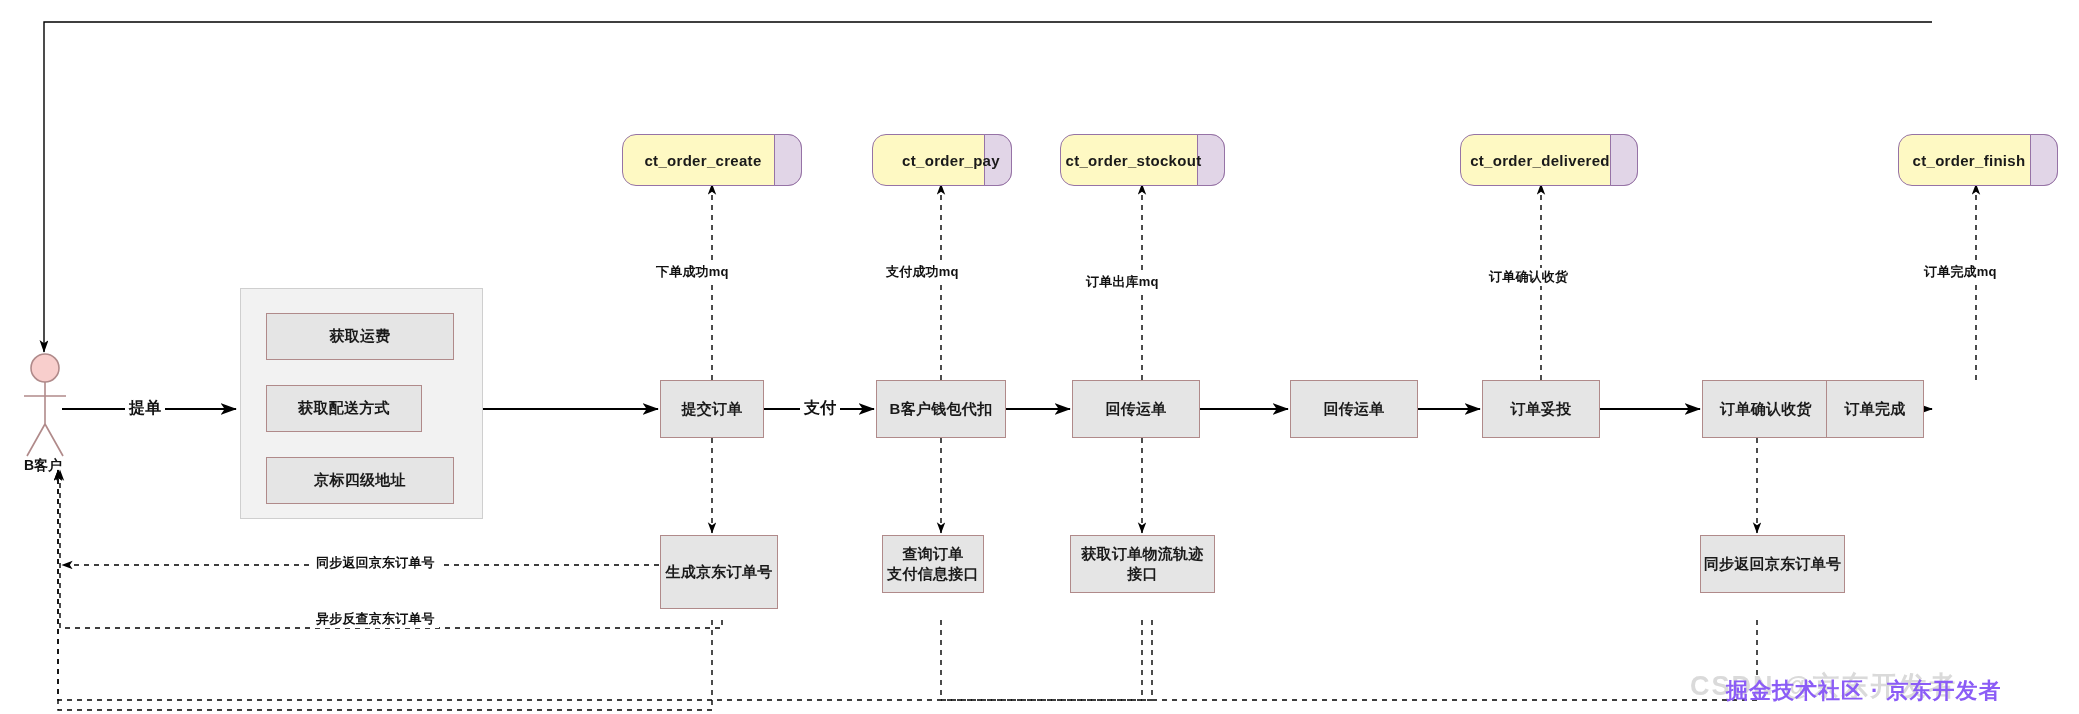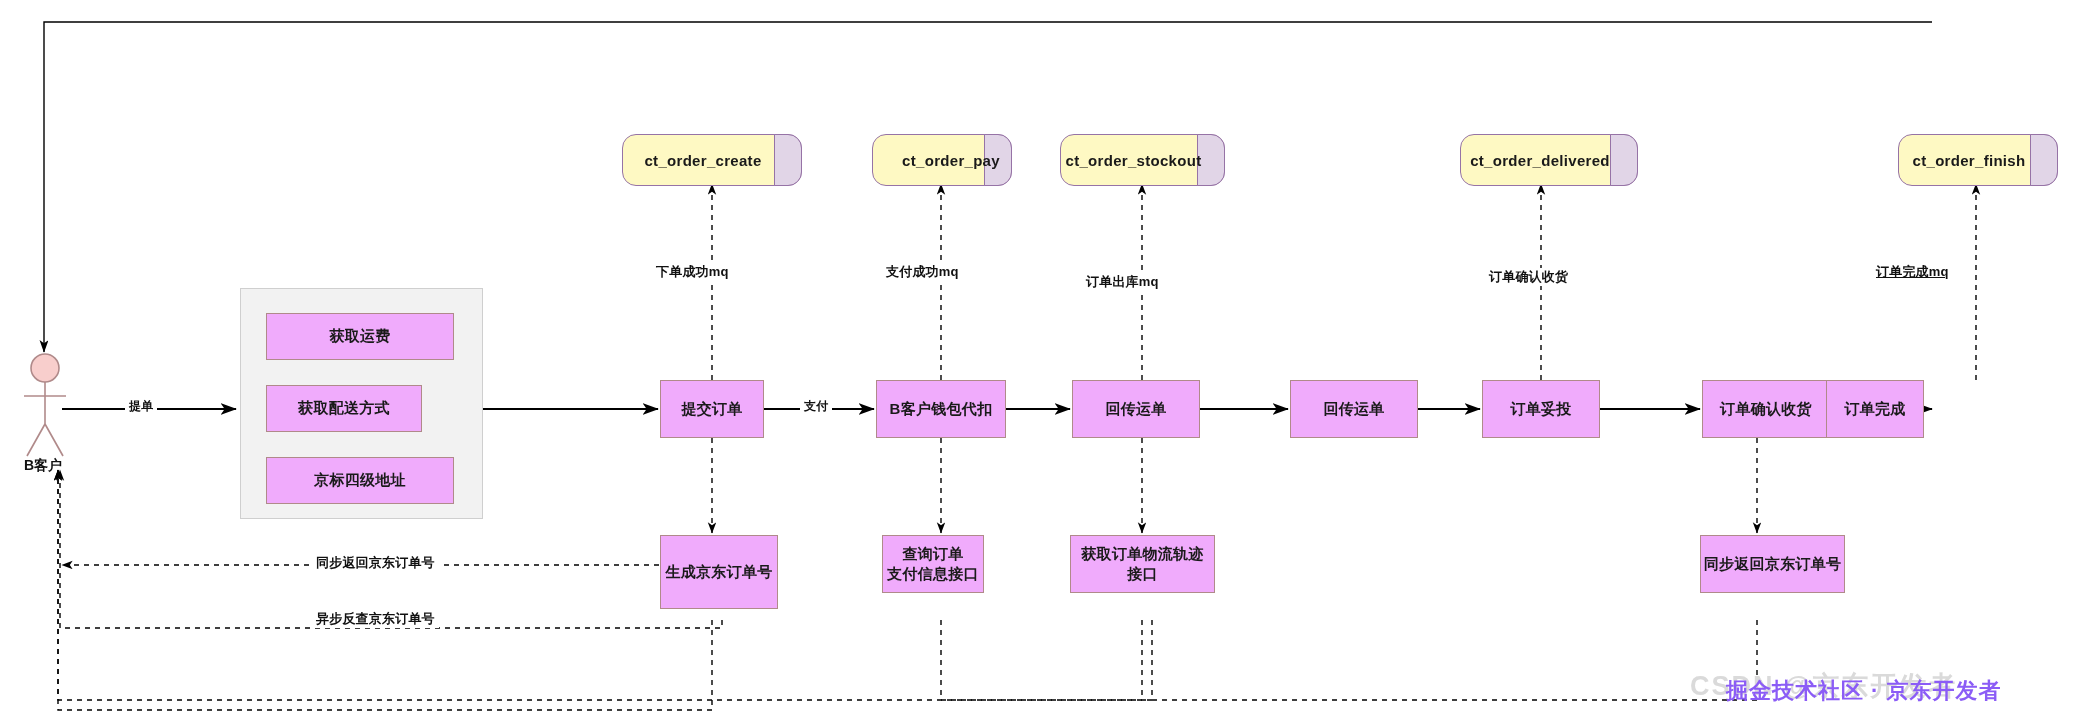--- a/index.html
+++ b/index.html
@@ -9,21 +9,21 @@
     font-family: "Liberation Sans", "DejaVu Sans", sans-serif;
     overflow: hidden;
   }
   #canvas { position: relative; width: 2079px; height: 714px; background: #ffffff; }
 
   svg.edges { position: absolute; inset: 0; width: 2079px; height: 714px; pointer-events: none; }
 
   
   .pbox {
     position: absolute;
-    background: #f0abfc;
+    background: #e5e5e5;
     border: 1px solid #b5739d;
     border-color: #b08a8a;
     display: flex; align-items: center; justify-content: center;
     text-align: center;
     font-size: 15px; font-weight: 700; color: #1a1a1a;
     line-height: 1.25;
     letter-spacing: .3px;
   }
   .pbox.two-line { line-height: 1.35; }
 
@@ -49,21 +49,21 @@
     width: 26px;
     border: 1px solid #9673a6;
     border-radius: 0 14px 14px 0;
     background: #e1d5e7;
   }
   .cyl .cyl-label { position: relative; z-index: 2; transform: translateX(-9px); }
 
   
   .elabel {
     position: absolute;
-    font-size: 12px; font-weight: 700; color: #111;
+    font-size: 16px; font-weight: 700; color: #111;
     background: #ffffff;
     padding: 0 4px;
     white-space: nowrap;
     letter-spacing: .2px;
   }
   .elabel.small { font-size: 13px; }
 
   
   .actor { position: absolute; }
   .actor-label {
@@ -203,21 +203,21 @@
 接口</div>
   <div class="pbox" style="left:1700px; top:535px; width:145px; height:58px;">同步返回京东订单号</div>
 
   <div class="elabel" style="left:125px; top:398px;">提单</div>
   <div class="elabel" style="left:800px; top:398px;">支付</div>
 
   <div class="elabel small" style="left:652px; top:263px;">下单成功mq</div>
   <div class="elabel small" style="left:882px; top:263px;">支付成功mq</div>
   <div class="elabel small" style="left:1082px; top:273px;">订单出库mq</div>
   <div class="elabel small" style="left:1485px; top:268px;">订单确认收货</div>
-  <div class="elabel small" style="left:1872px; top:263px;text-decoration:underline;">订单完成mq</div>
+  <div class="elabel small" style="left:1920px; top:263px;">订单完成mq</div>
 
   <div class="elabel small" style="left:312px; top:554px;">同步返回京东订单号</div>
   <div class="elabel small" style="left:312px; top:610px;">异步反查京东订单号</div>
 
   <div class="watermark" style="left:1690px; top:668px;">CSDN @京东开发者</div>
   <div class="watermark2" style="left:1726px; top:676px;">掘金技术社区 · 京东开发者</div>
 
 </div>
 
 </body></html>

